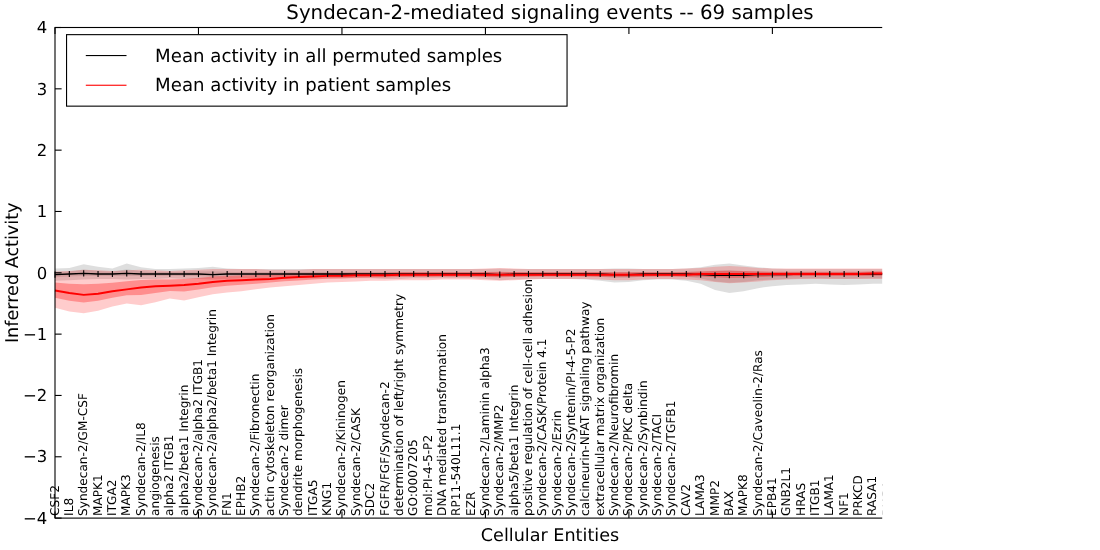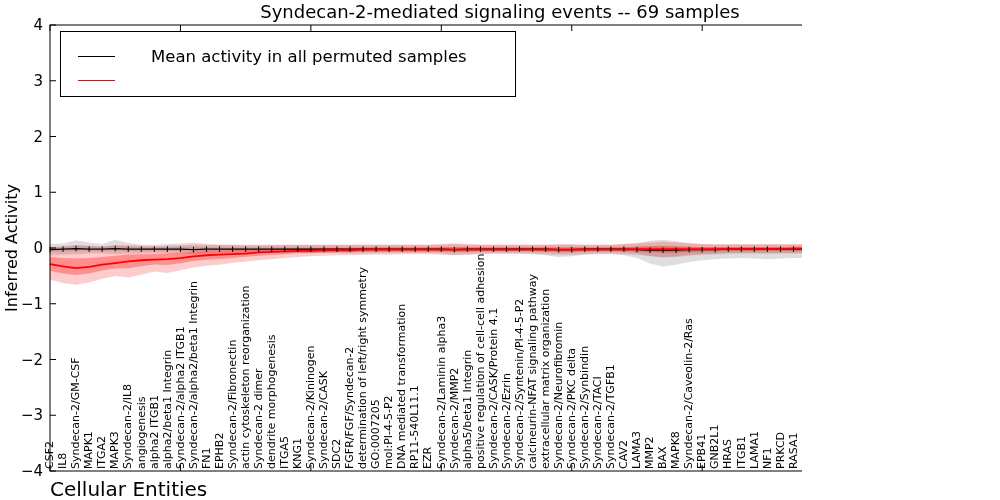--- a/index.html
+++ b/index.html
@@ -1,26 +1,26 @@
 <!DOCTYPE html>
 <html><head>
 <meta charset="utf-8">
 <style>
   html,body{margin:0;padding:0;background:#ffffff;}
   .fig{position:relative;width:802px;height:500px;background:#ffffff;
        font-family:"DejaVu Sans","Liberation Sans",sans-serif;color:#000;overflow:hidden;}
   .title{position:absolute;left:50px;top:1px;width:900px;text-align:center;
          font-size:18px;white-space:nowrap;}
-  .xlabel{position:absolute;left:50px;top:477px;width:900px;text-align:left;font-size:20px;}
+  .xlabel{position:absolute;left:50px;top:477px;width:900px;text-align:center;font-size:16px;}
   .ylabel{position:absolute;left:11px;top:248px;font-size:16px;white-space:nowrap;
           transform:translate(-50%,-50%) rotate(-90deg);}
   .legend{position:absolute;left:60px;top:31px;width:456px;height:66px;
           border:1.3px solid #000;background:#fff;box-sizing:border-box;
           display:flex;flex-direction:column;justify-content:space-evenly;padding-left:17px;}
-  .lrow{display:flex;align-items:center;gap:36px;font-size:16.5px;white-space:nowrap;}
+  .lrow{display:flex;align-items:center;gap:26px;font-size:16.5px;white-space:nowrap;}
   .lline{display:inline-block;width:37px;height:0;border-top:1.6px solid #000;flex:0 0 37px;}
   .lline.red{border-top-color:#ff0000;border-top-width:1.8px;}
   svg{position:absolute;left:0;top:0;}
 </style>
 </head>
 <body>
 
 <div class="fig">
   <div class="title">Syndecan-2-mediated signaling events -- 69 samples</div>
   <svg id="plot" width="1000" height="500">
@@ -227,15 +227,16 @@
     </svg>
   <div class="ylabel">Inferred Activity</div>
   <div class="xlabel">Cellular Entities</div>
   <div class="legend">
     <div class="lrow">
       <span class="lline"></span>
       <span>Mean activity in all permuted samples</span>
     </div>
     <div class="lrow">
       <span class="lline red"></span>
+      <span>Mean activity in patient samples</span>
     </div>
   </div>
 </div>
 
 </body></html>

